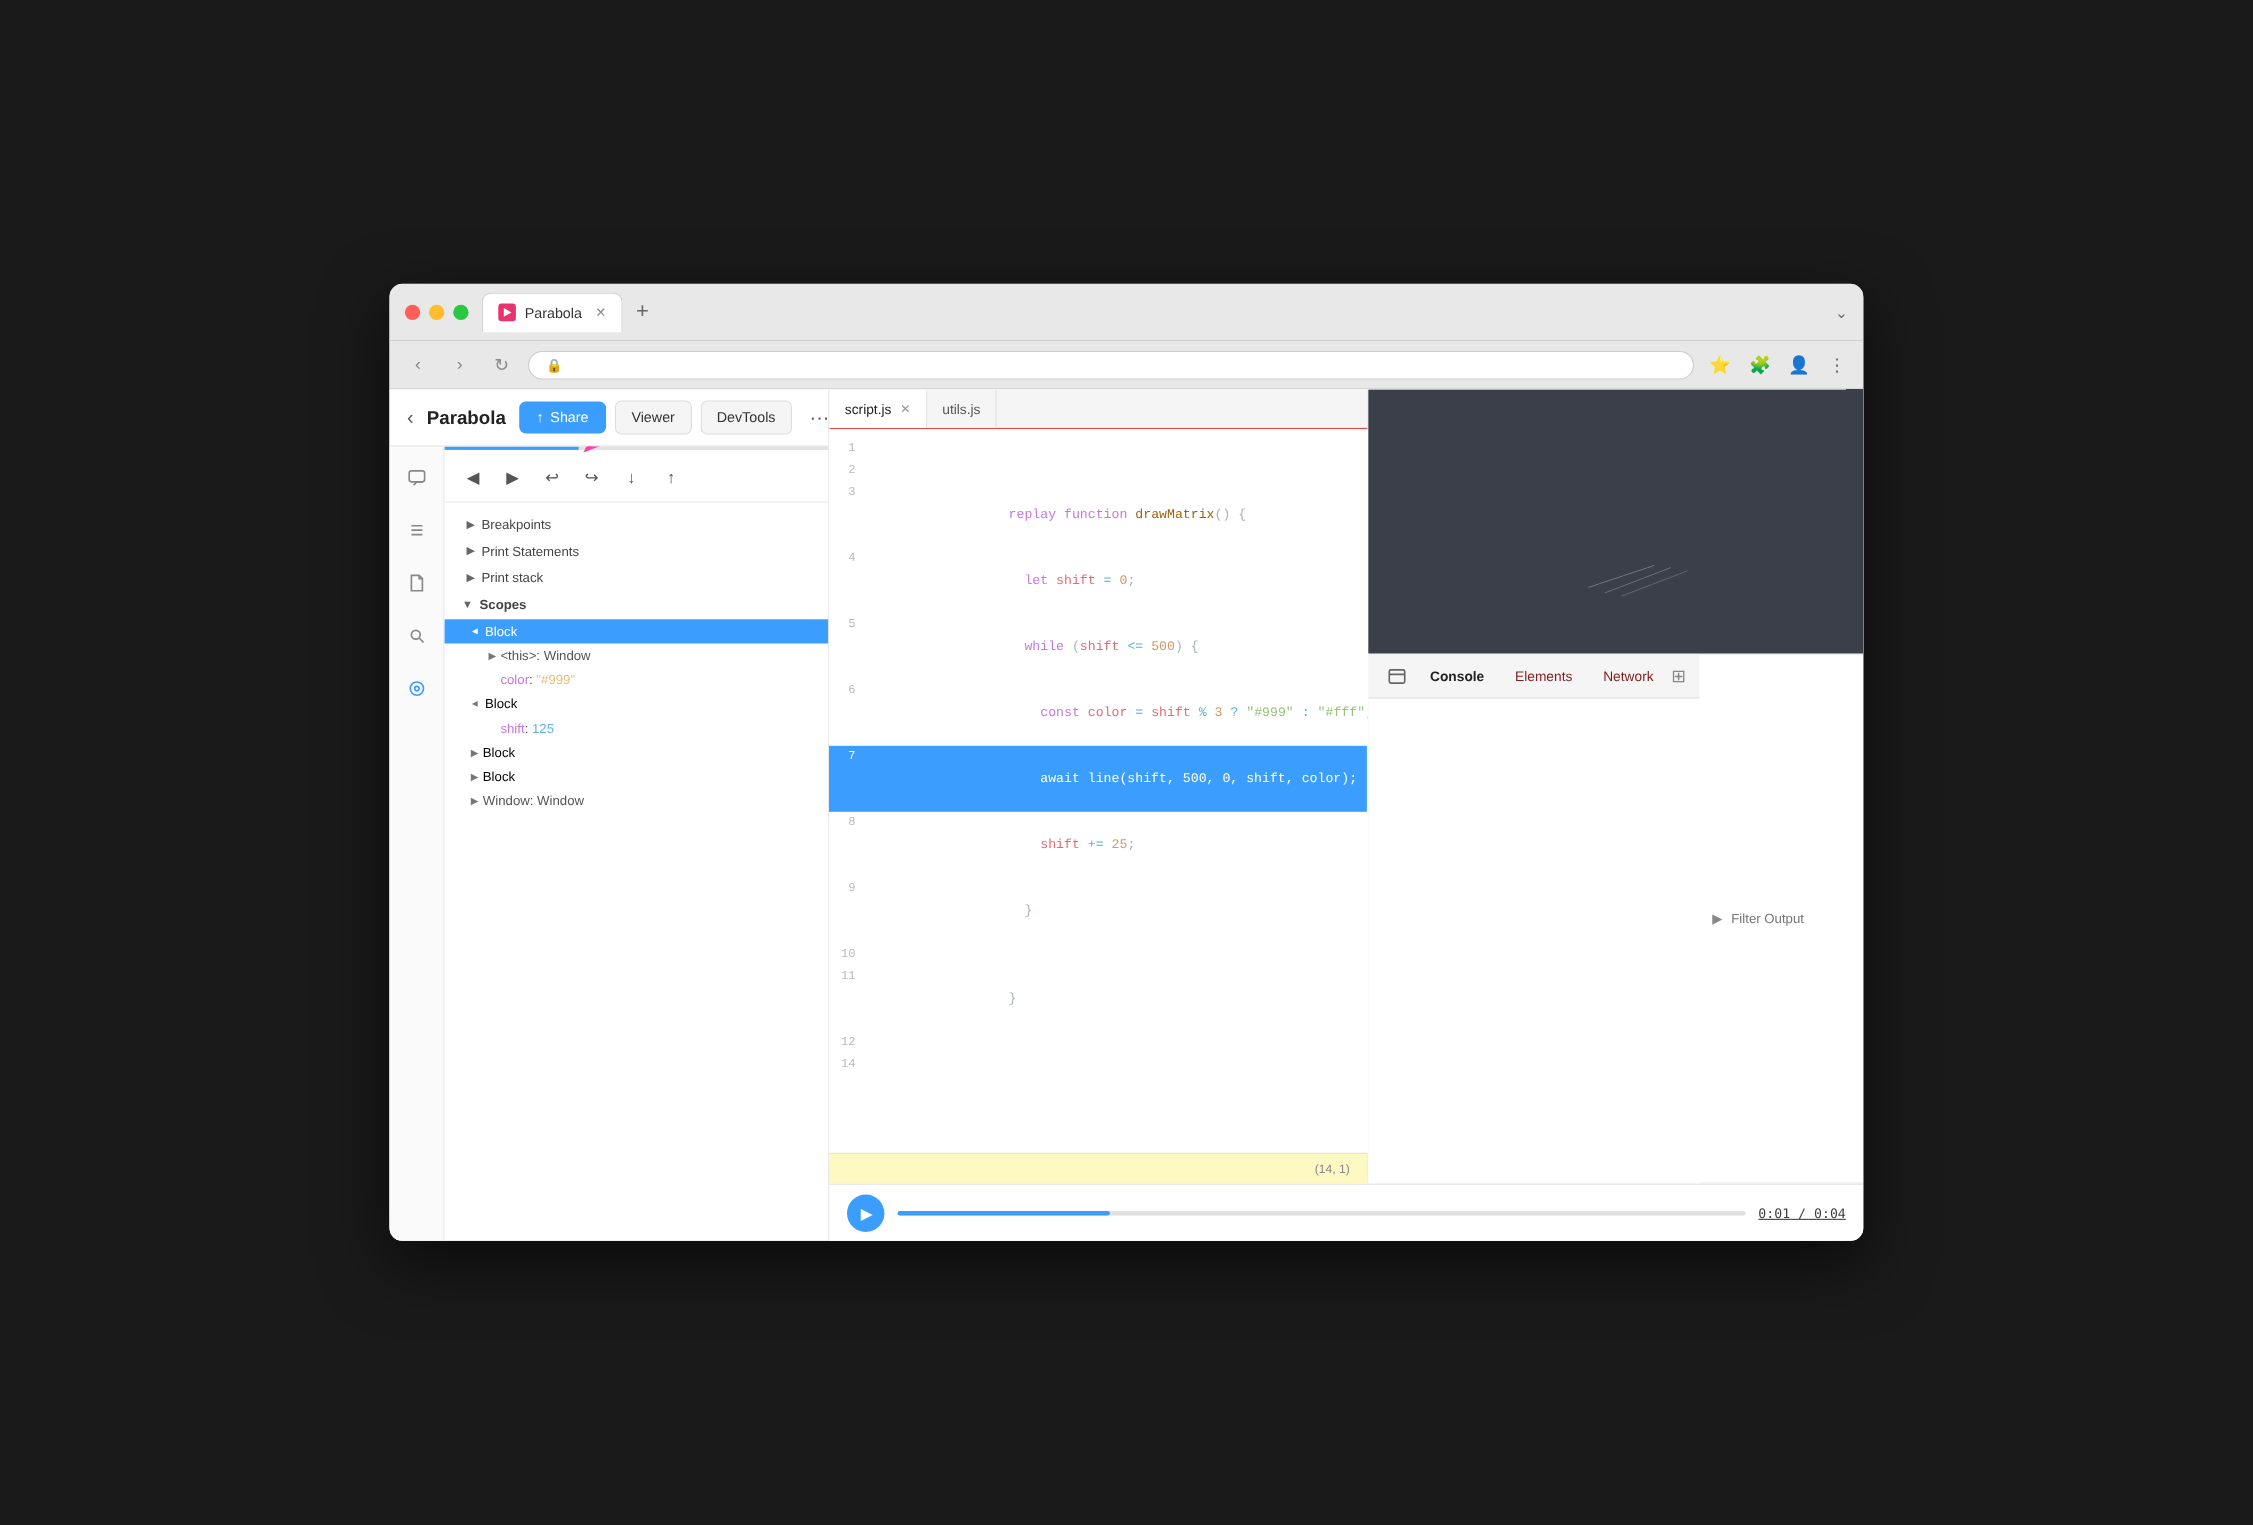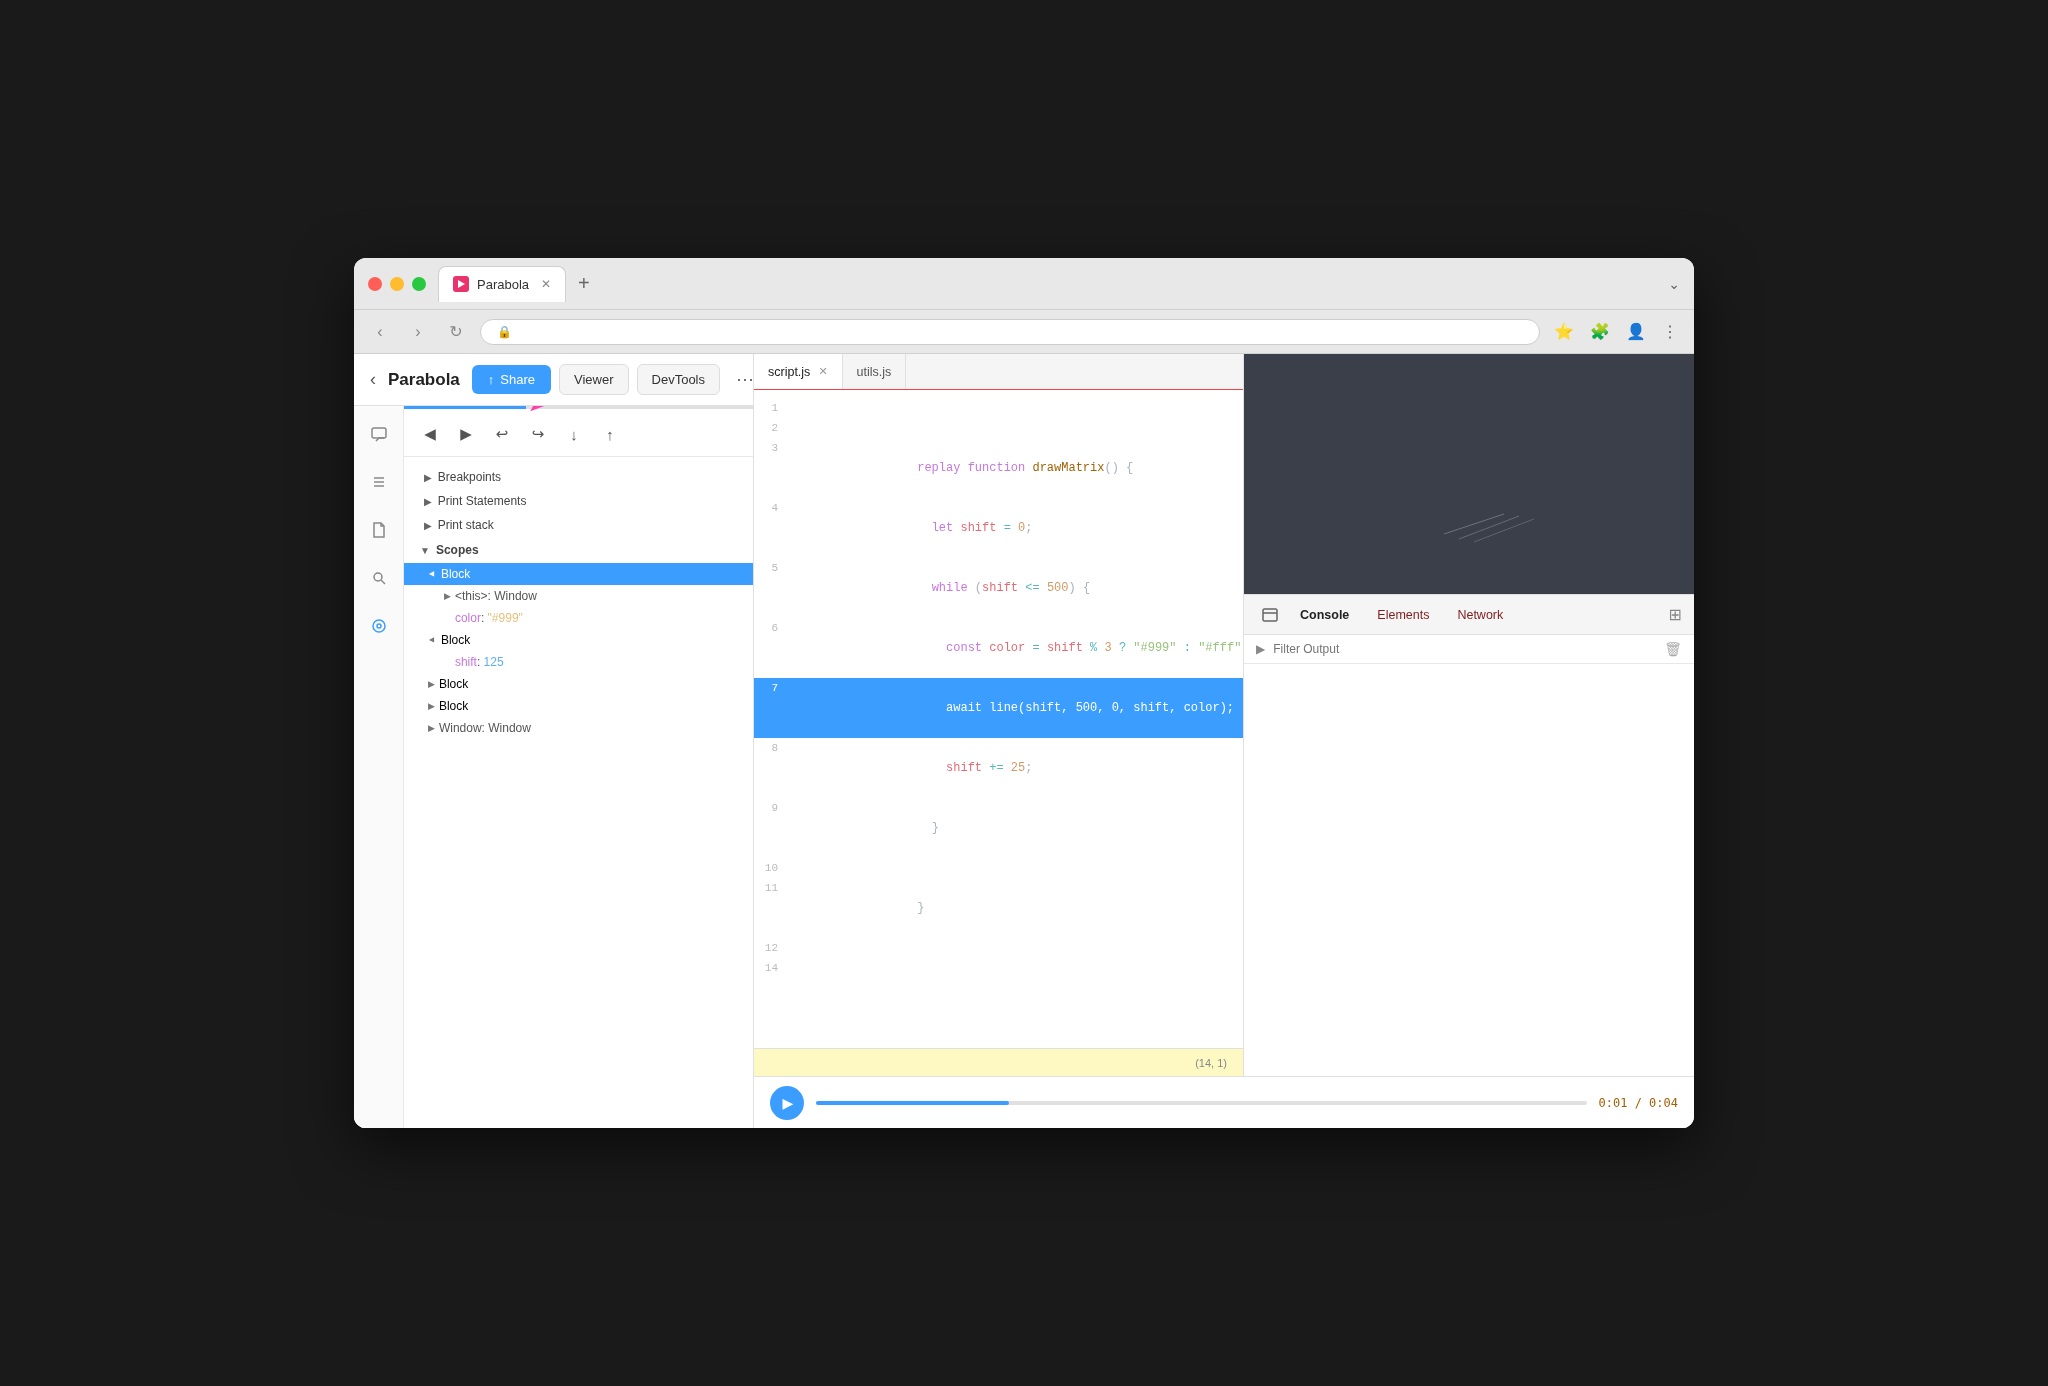--- a/index.html
+++ b/index.html
@@ -427,21 +427,21 @@
       overflow: hidden;
     }
     .preview-canvas {
       width: 100%;
       height: 100%;
     }
     
     .console-area {
       flex: 1;
       display: flex;
-      flex-direction: column;
+      flex-direction: row;
       border-top: 1px solid #e0e0e0;
     }
     .console-tabs {
       display: flex;
       align-items: center;
       padding: 0 12px;
       height: 40px;
       background: #f5f5f5;
       border-bottom: 1px solid #e0e0e0;
       gap: 4px;
@@ -534,23 +534,24 @@
       cursor: pointer;
     }
     .timeline-fill {
       height: 100%;
       background: #3b9eff;
       border-radius: 2px;
       width: 25%;
     }
     .time-label {
       font-size: 12px;
-      color: #a16207;
+      color: #404040;
       white-space: nowrap;
       font-family: monospace;
+      text-decoration: underline;
     }
     
     .pink-arrow {
       position: absolute;
       top: 8px;
       left: 130px;
     }
   </style>
 </head>
 <body>

